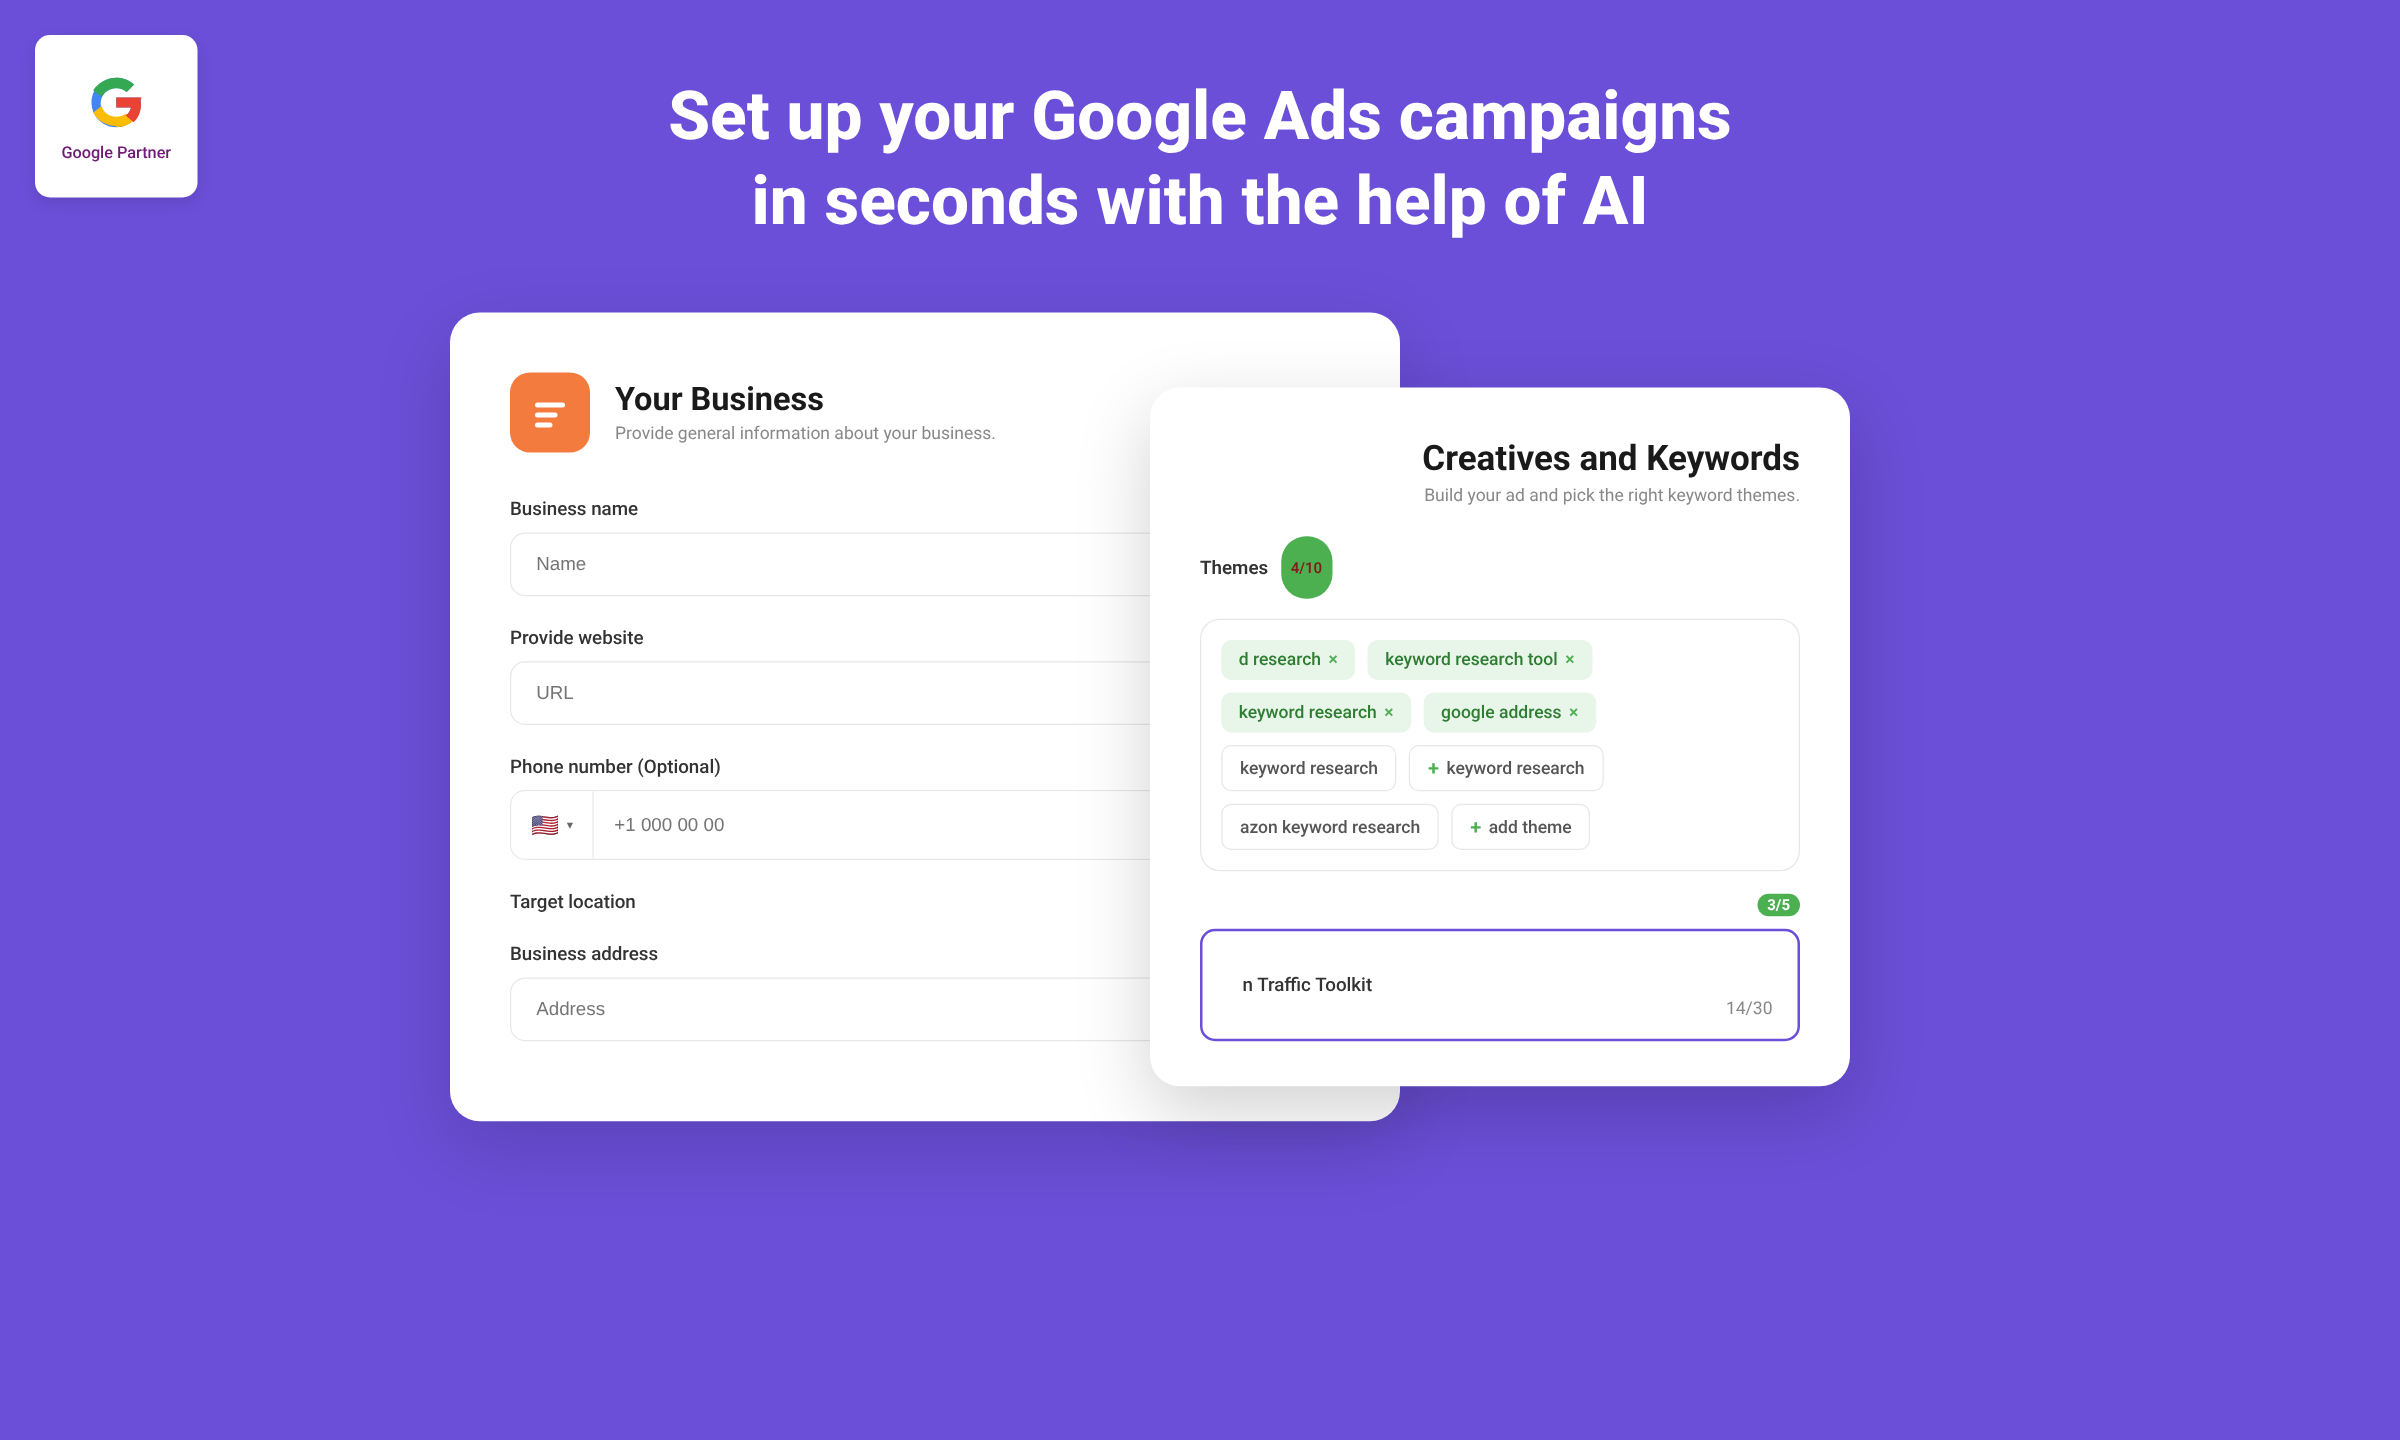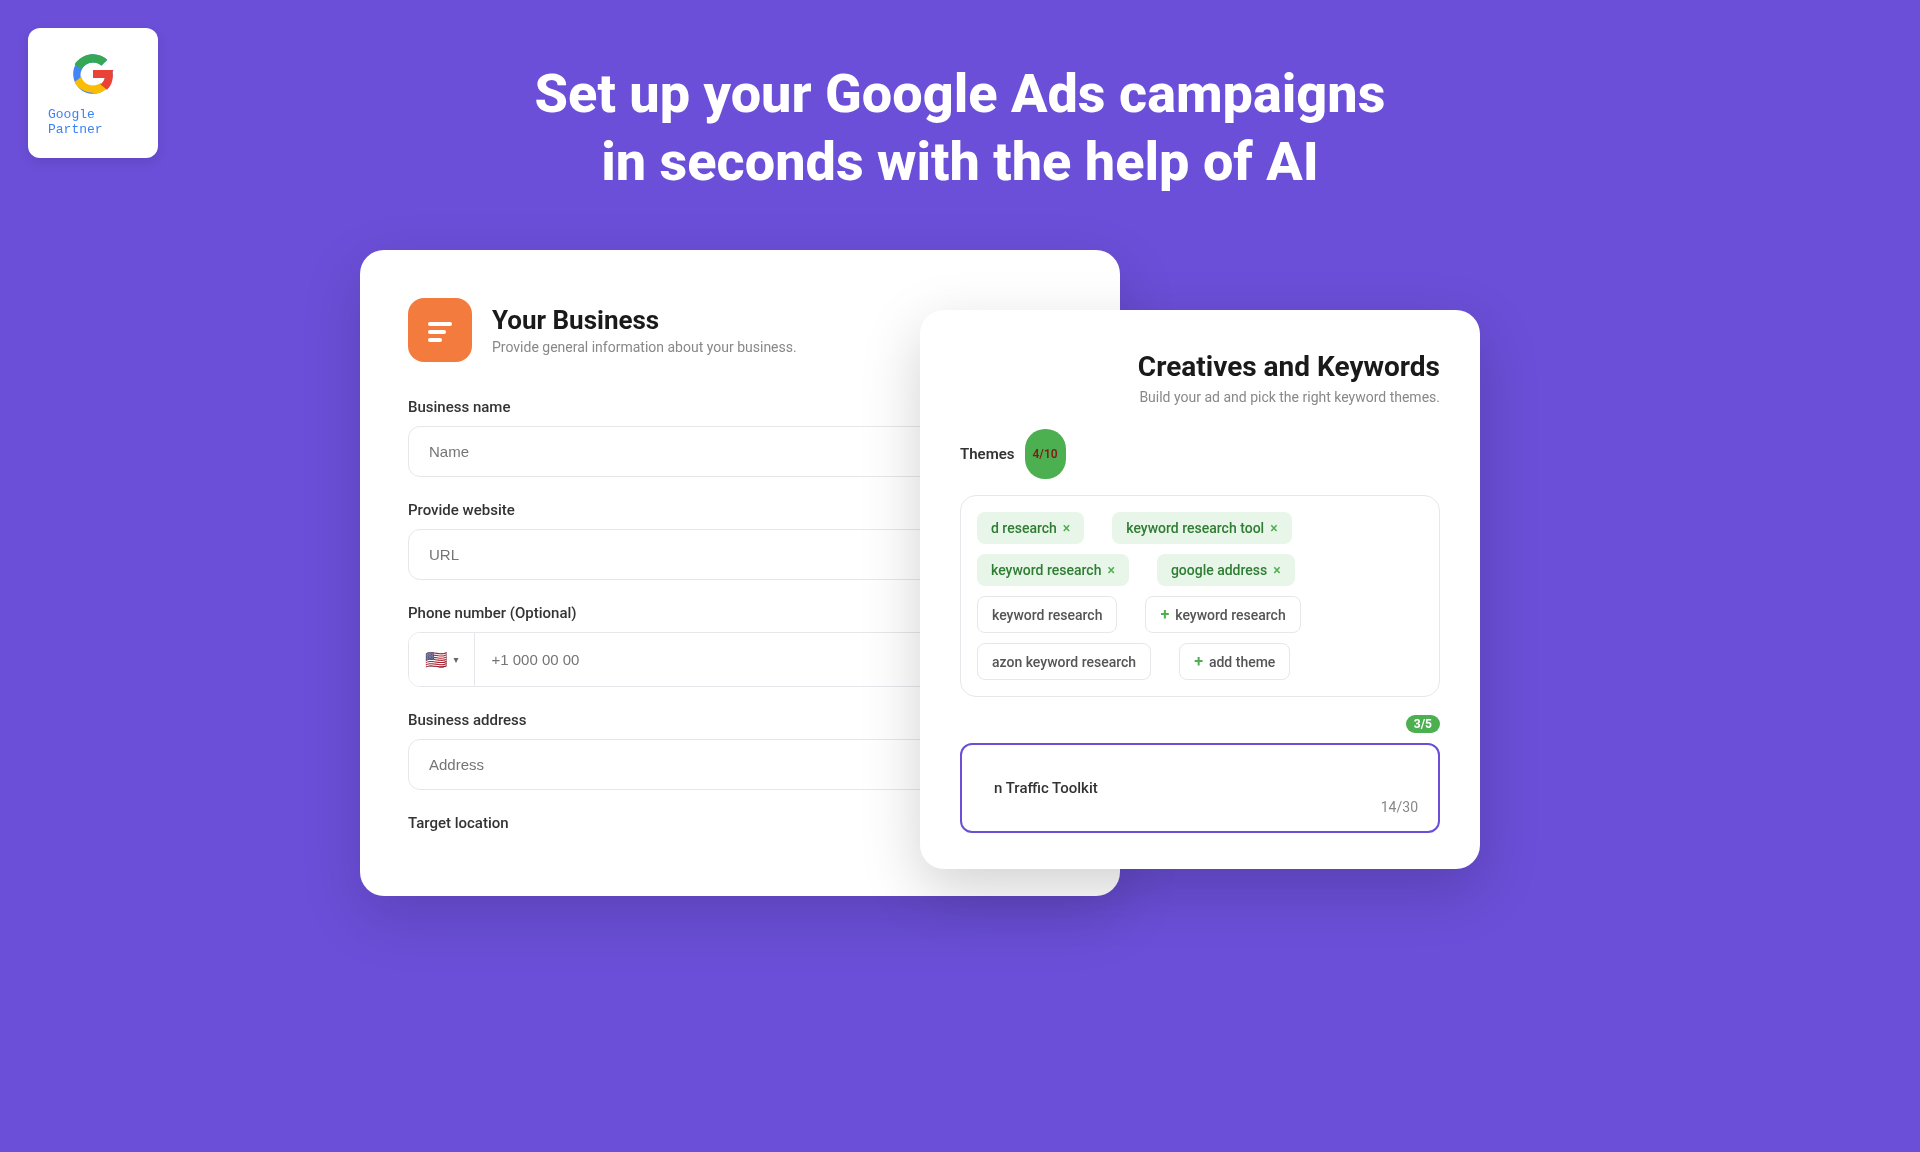--- a/index.html
+++ b/index.html
@@ -37,24 +37,23 @@
     }
 
     .google-g {
       width: 50px;
       height: 50px;
       margin-bottom: 8px;
     }
 
     .google-partner-text {
       font-size: 13px;
-      color: #3b82f6;
+      color: #701a75;
       font-weight: 500;
       text-align: left;
-      font-family: Liberation Mono, monospace;
     }
 
     .hero-title {
       color: white;
       font-size: 54px;
       font-weight: 800;
       line-height: 1.25;
       margin-top: 10px;
     }
 
@@ -230,21 +229,21 @@
 
     .themes-grid {
       border: 1.5px solid #E5E7EB;
       border-radius: 16px;
       padding: 16px;
       margin-bottom: 16px;
     }
 
     .themes-row {
       display: flex;
-      gap: 28px;
+      gap: 10px;
       margin-bottom: 10px;
       flex-wrap: wrap;
     }
 
     .themes-row:last-child {
       margin-bottom: 0;
     }
 
     .theme-tag {
       display: inline-flex;
@@ -374,26 +373,26 @@
       <div class="phone-input-group">
         <div class="phone-country">
           <span class="flag-emoji">🇺🇸</span>
           <span class="chevron-down">▾</span>
         </div>
         <input class="phone-number-input" type="text" placeholder="+1 000 00 00" style="">
       </div>
     </div>
 
     <div class="form-group">
+      <label class="form-label">Target location</label>
+    </div>
+
+    <div class="form-group">
       <label class="form-label">Business address</label>
       <input class="form-input" type="text" placeholder="Address" style="">
-    </div>
-
-    <div class="form-group">
-      <label class="form-label">Target location</label>
     </div>
   </div>
 
   <div class="keywords-card">
     <div class="kw-card-title">Creatives and Keywords</div>
     <div class="kw-card-subtitle">Build your ad and pick the right keyword themes.</div>
 
     <div class="themes-header">
       <span class="themes-label">T<span>hemes</span></span>
       <span class="themes-badge">4/10</span>

